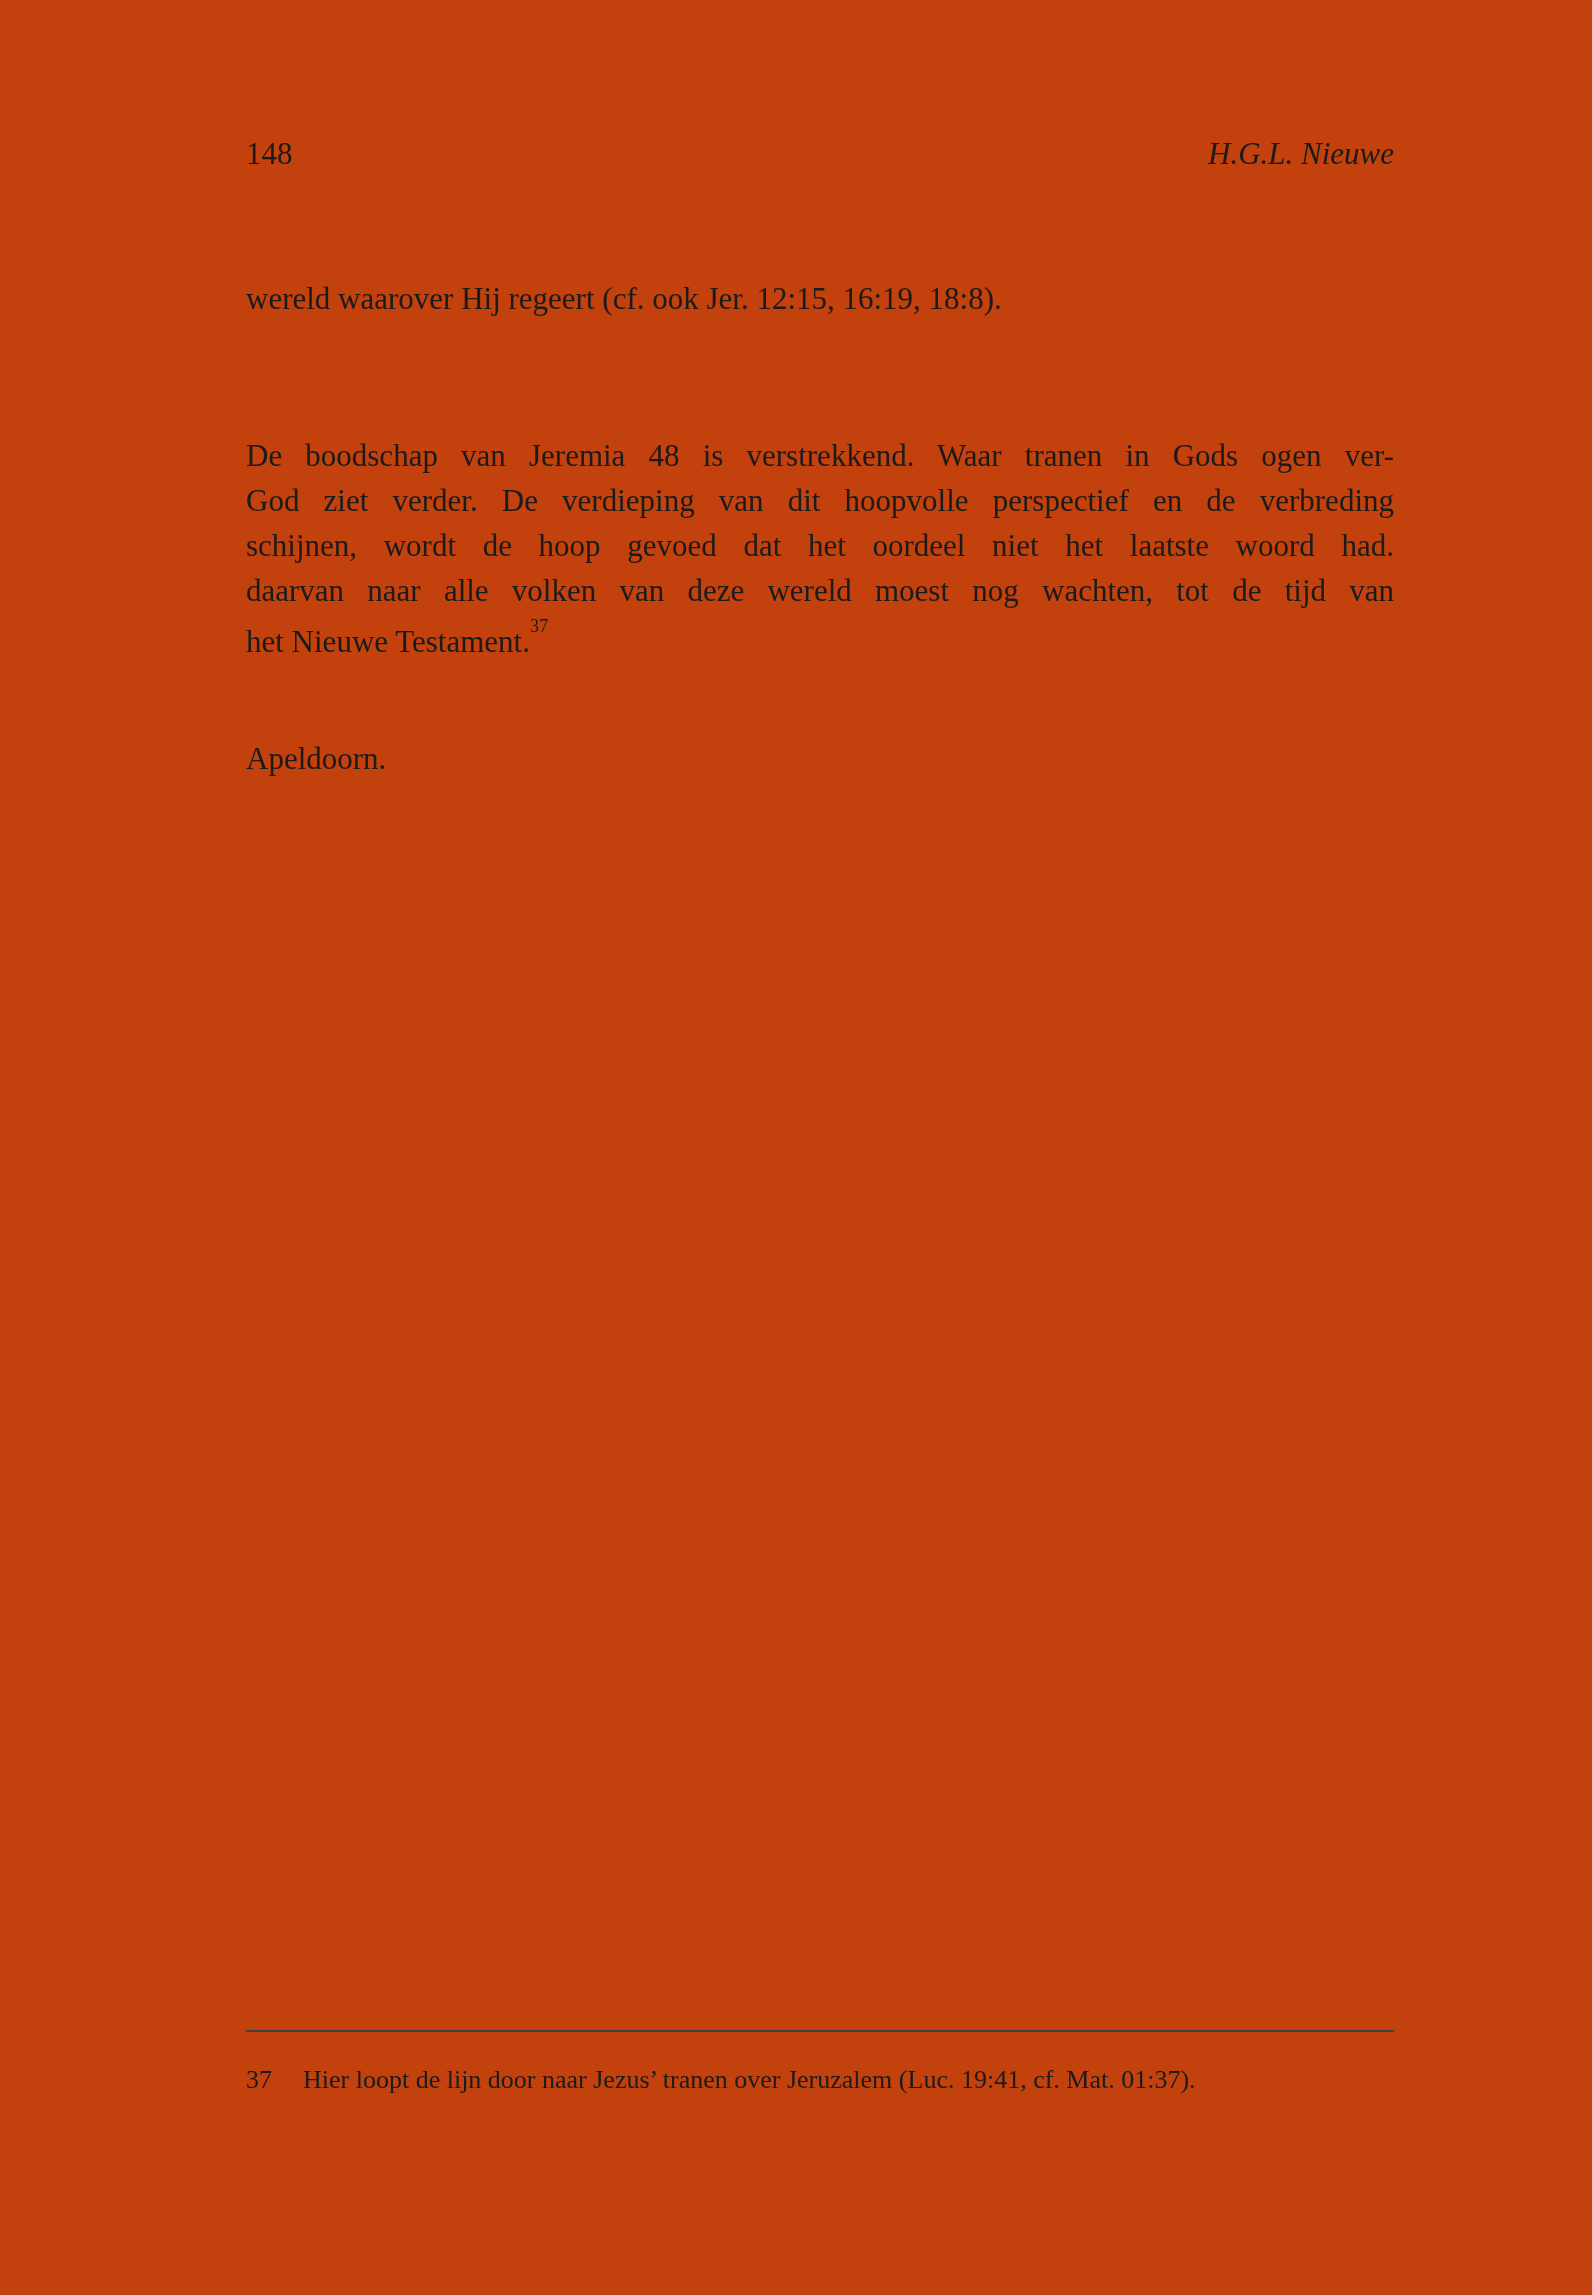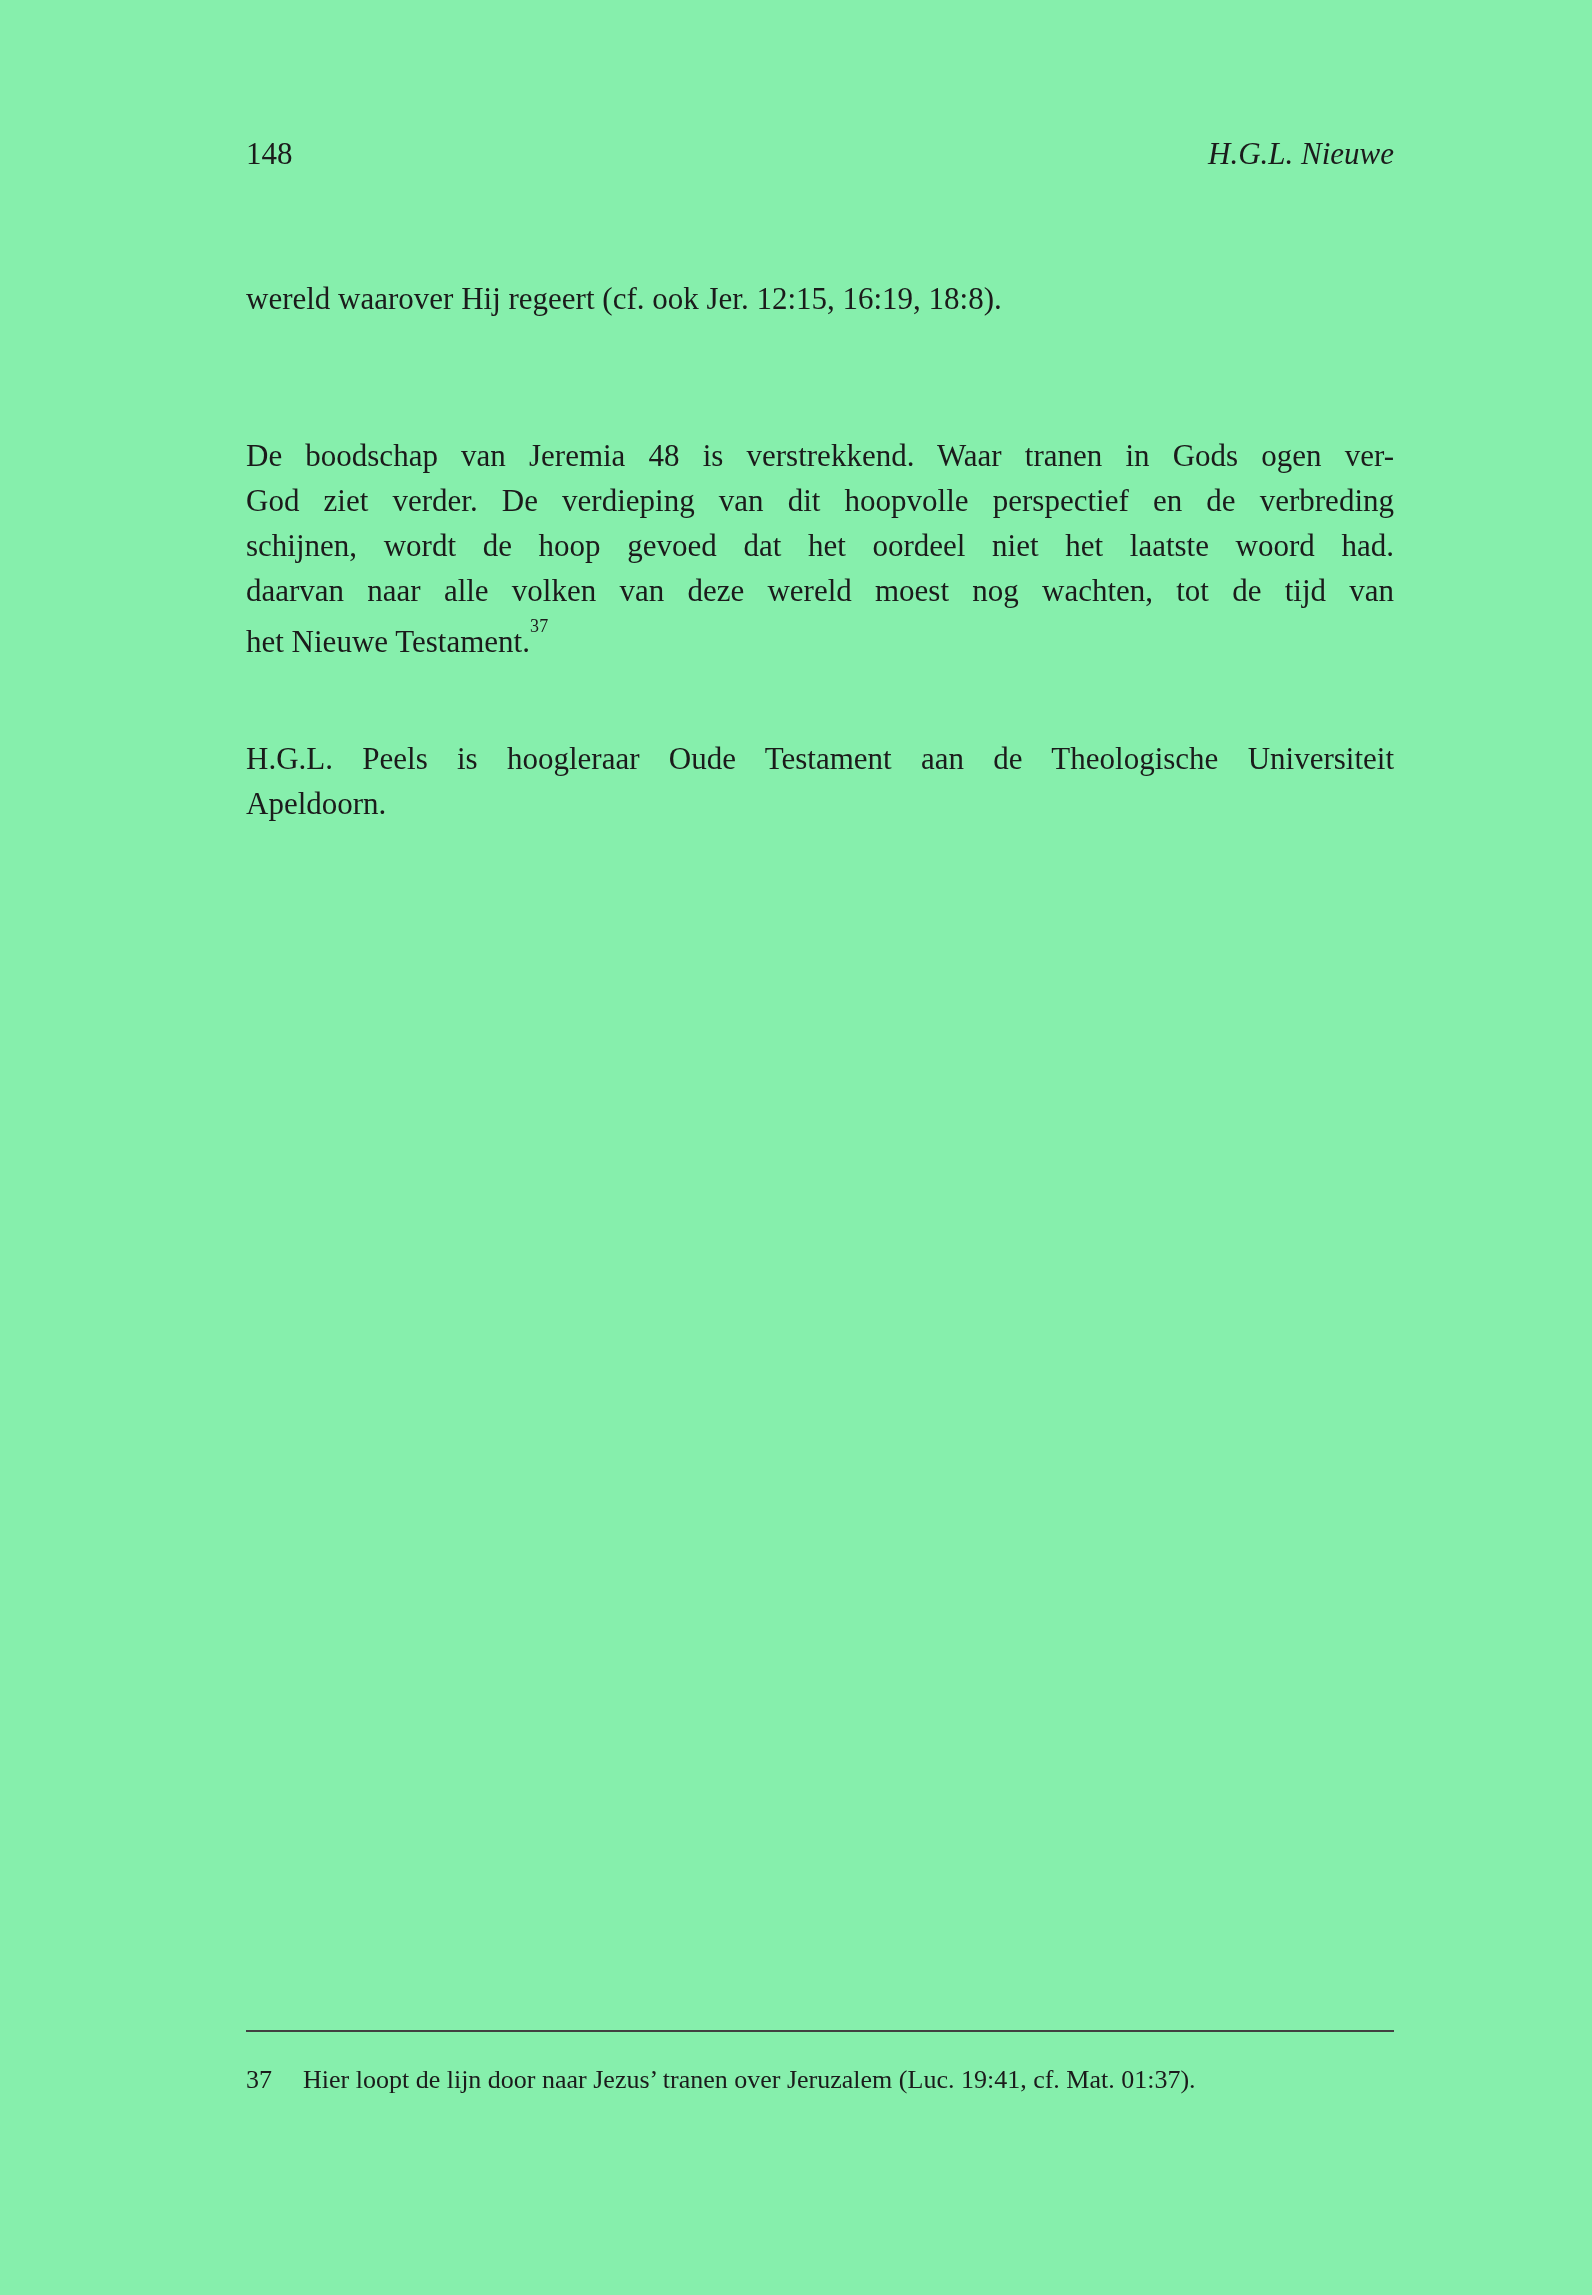--- a/index.html
+++ b/index.html
@@ -6,21 +6,21 @@
   html, body {
     width: 1592px;
     height: 2295px;
     background: #ffffff;
     font-family: "Liberation Serif", "DejaVu Serif", serif;
   }
   .page {
     position: relative;
     width: 1592px;
     height: 2295px;
-    background: #86efac;
+    background: #c2410c;
     color: #1b1b1b;
     overflow: hidden;
   }
   .page-header {
     position: absolute;
     top: 136px;
     left: 246px;
     width: 1148px;
     display: flex;
     justify-content: space-between;
@@ -100,21 +100,20 @@
     <div class="line just">De boodschap van Jeremia 48 is verstrekkend. Waar tranen in Gods ogen ver-</div>
     <div class="line just">God ziet verder. De verdieping van dit hoopvolle perspectief en de verbreding</div>
     <div class="line just">schijnen, wordt de hoop gevoed dat het oordeel niet het laatste woord had.</div>
     <div class="line just">daarvan naar alle volken van deze wereld moest nog wachten, tot de tijd van</div>
     <div class="line">
       <span>het Nieuwe Testament.</span><sup class="fn-ref">37</sup>
     </div>
   </section>
 
   <section class="para bio">
-    <div class="line just">H.G.L. Peels is hoogleraar Oude Testament aan de Theologische Universiteit</div>
     <div class="line">Apeldoorn.</div>
   </section>
 
   <div class="footnote-rule"></div>
 
   <div class="footnote">
     <span class="fn-num">37</span>
     <span class="fn-text">Hier loopt de lijn door naar Jezus’ tranen over Jeruzalem (Luc. 19:41, cf. Mat. 01:37).</span>
   </div>
 

